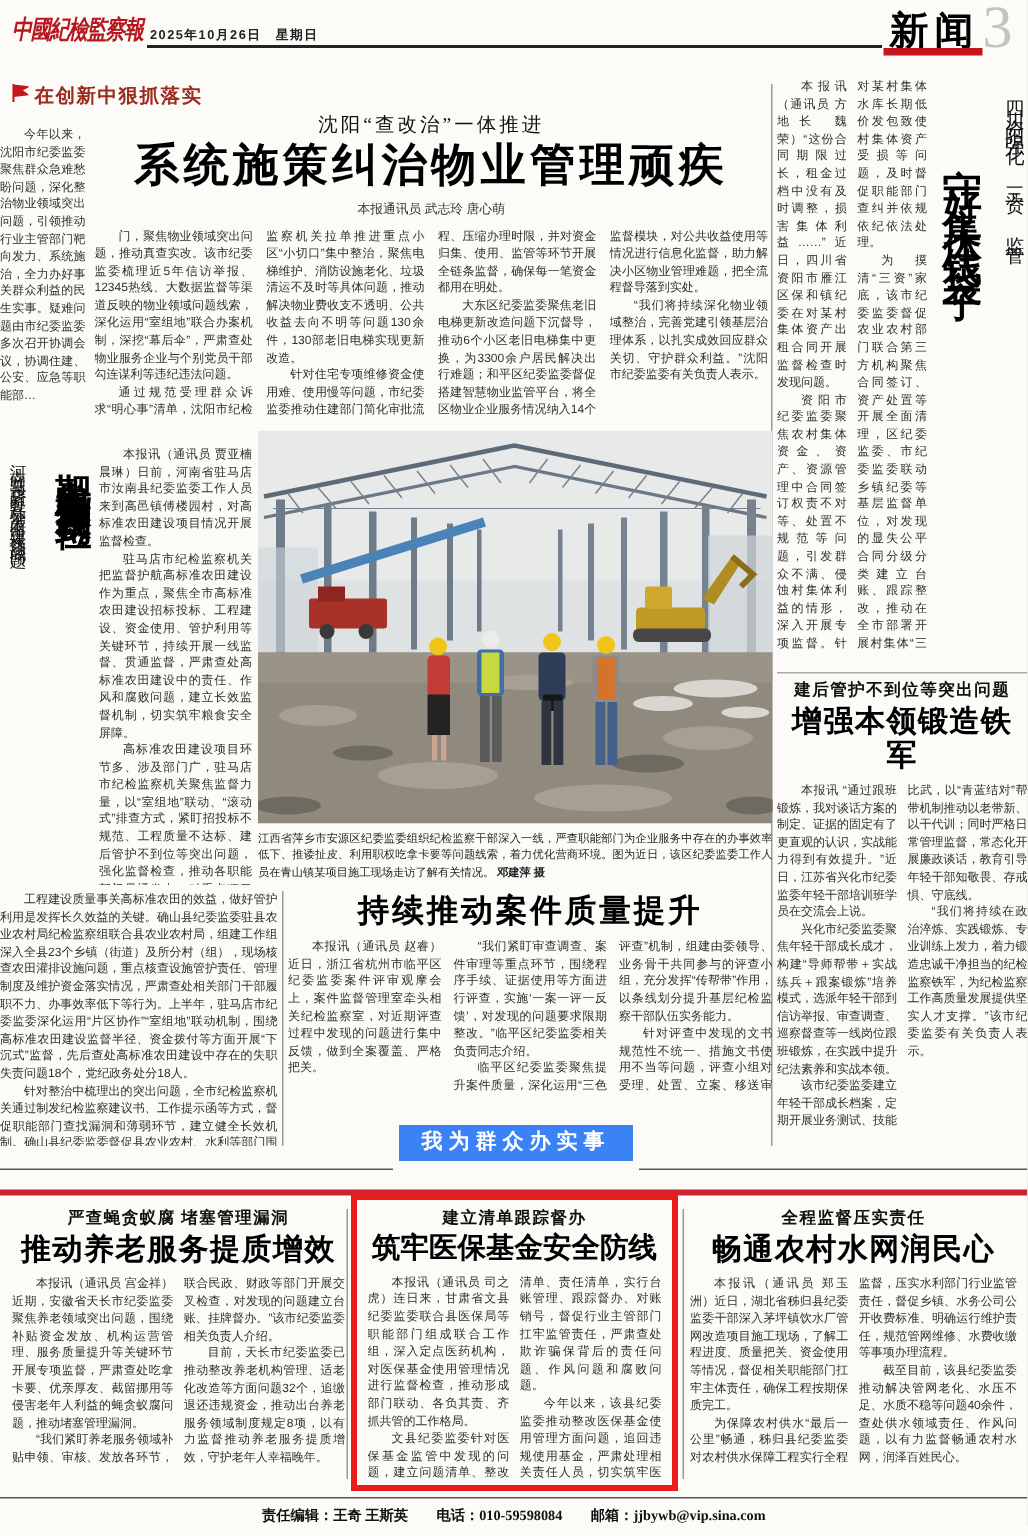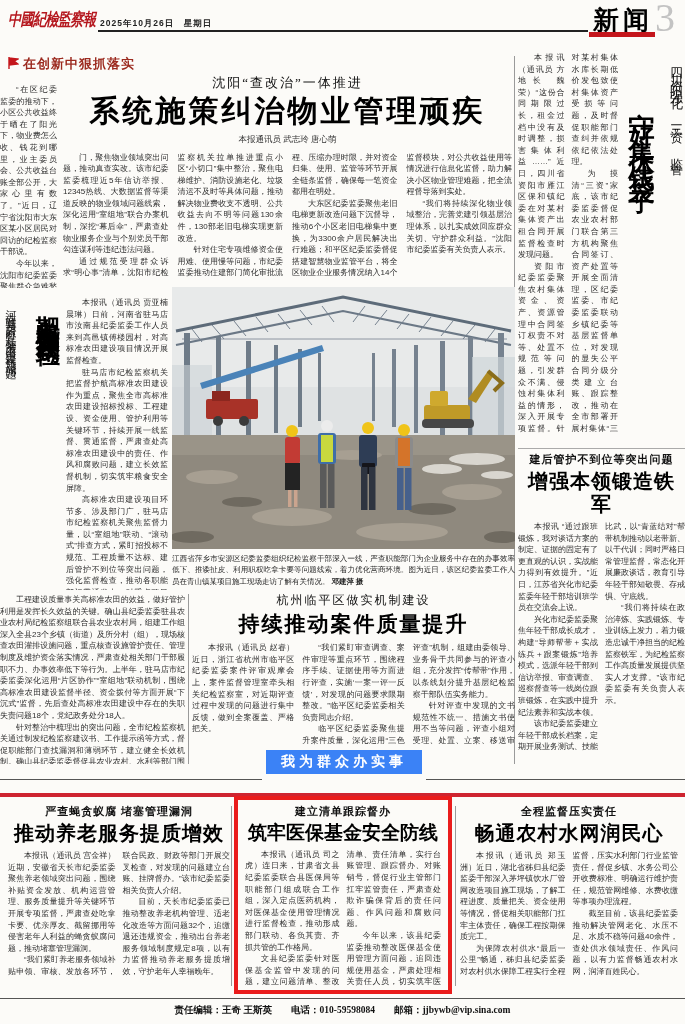--- a/index.html
+++ b/index.html
@@ -110,21 +110,20 @@
   <div class="label-row">
     <span>
       <svg width="11" height="12" viewBox="0 0 11 12">
           <path d="M1,0 L1,12 M1,1 L10,2 L6,4 L10,7 L1,8" fill="#c4161c" stroke="#c4161c" stroke-width="1.4"></path>
         </svg>
     </span>
     <span class="txt">在创新中狠抓落实</span>
   </div>
 
   <div class="art-shenyang-col0 bt">
-    <p>“在区纪委监委的推动下，小区公共收益终于晒在了阳光下，物业费怎么收、钱花到哪里，业主委员会、公共收益台账全部公开，大家心里有数了。”近日，辽宁省沈阳市大东区某小区居民对回访的纪检监察干部说。</p>
     <p>今年以来，沈阳市纪委监委聚焦群众急难愁盼问题，深化整治物业领域突出问题，引领推动行业主管部门靶向发力、系统施治，全力办好事关群众利益的民生实事。疑难问题由市纪委监委多次召开协调会议，协调住建、公安、应急等职能部…</p>
   </div>
   <div class="art-shenyang">
     <div class="kicker">沈阳“查改治”一体推进</div>
     <div class="headline" style="font-size:30px;letter-spacing:3px;">系统施策纠治物业管理顽疾</div>
     <div class="byline">本报通讯员 武志玲 唐心萌</div>
     <div class="body bt cols-4">
       <p>门，聚焦物业领域突出问题，推动真查实改。该市纪委监委梳理近5年信访举报、12345热线、大数据监督等渠道反映的物业领域问题线索，深化运用“室组地”联合办案机制，深挖“幕后伞”，严肃查处物业服务企业与个别党员干部勾连谋利等违纪违法问题。</p>
       <p>通过规范受理群众诉求“明心事”清单，沈阳市纪检监察机关拉单推进重点小区“小切口”集中整治，聚焦电梯维护、消防设施老化、垃圾清运不及时等具体问题，推动解决物业费收支不透明、公共收益去向不明等问题130余件，130部老旧电梯实现更新改造。</p>
       <p>针对住宅专项维修资金使用难、使用慢等问题，市纪委监委推动住建部门简化审批流程、压缩办理时限，并对资金归集、使用、监管等环节开展全链条监督，确保每一笔资金都用在明处。</p>
@@ -264,21 +263,20 @@
         <rect x="233" y="181" width="6.5" height="42" fill="#46608c"></rect>
     </svg>
     <div class="caption">
       <span class="lead">江西省萍乡市安源区纪委监委组织纪检监察干部深入一线，严查职能部门为企业服务中存在的办事效率低下、推诿扯皮、利用职权吃拿卡要等问题线索，着力优化营商环境。图为近日，该区纪委监委工作人员在青山镇某项目施工现场走访了解有关情况。</span>
       <span class="credit">邓建萍 摄</span>
     </div>
   </div>
 
   <div class="vsep" style="left:188px;top:594px;height:170px;"></div>
   <div class="art-hangzhou">
-    <div class="kicker">杭州临平区做实机制建设</div>
     <div class="headline" style="font-size:21px;letter-spacing:2px;margin:3px 0 6px;">持续推动案件质量提升</div>
     <div class="body bt cols-3">
       <p>本报讯（通讯员 赵睿）近日，浙江省杭州市临平区纪委监委案件评审观摩会上，案件监督管理室牵头相关纪检监察室，对近期评查过程中发现的问题进行集中反馈，做到全案覆盖、严格把关。</p>
       <p>“我们紧盯审查调查、案件审理等重点环节，围绕程序手续、证据使用等方面进行评查，实施‘一案一评一反馈’，对发现的问题要求限期整改。”临平区纪委监委相关负责同志介绍。</p>
       <p>临平区纪委监委聚焦提升案件质量，深化运用“三色评查”机制，组建由委领导、业务骨干共同参与的评查小组，充分发挥“传帮带”作用，以条线划分提升基层纪检监察干部队伍实务能力。</p>
       <p>针对评查中发现的文书规范性不统一、措施文书使用不当等问题，评查小组对受理、处置、立案、移送审理等环节中的常用文书进行梳理归类，编印审查调查文书范本，推动案件质量持续提升。</p>
 
     </div>
   </div>
 

